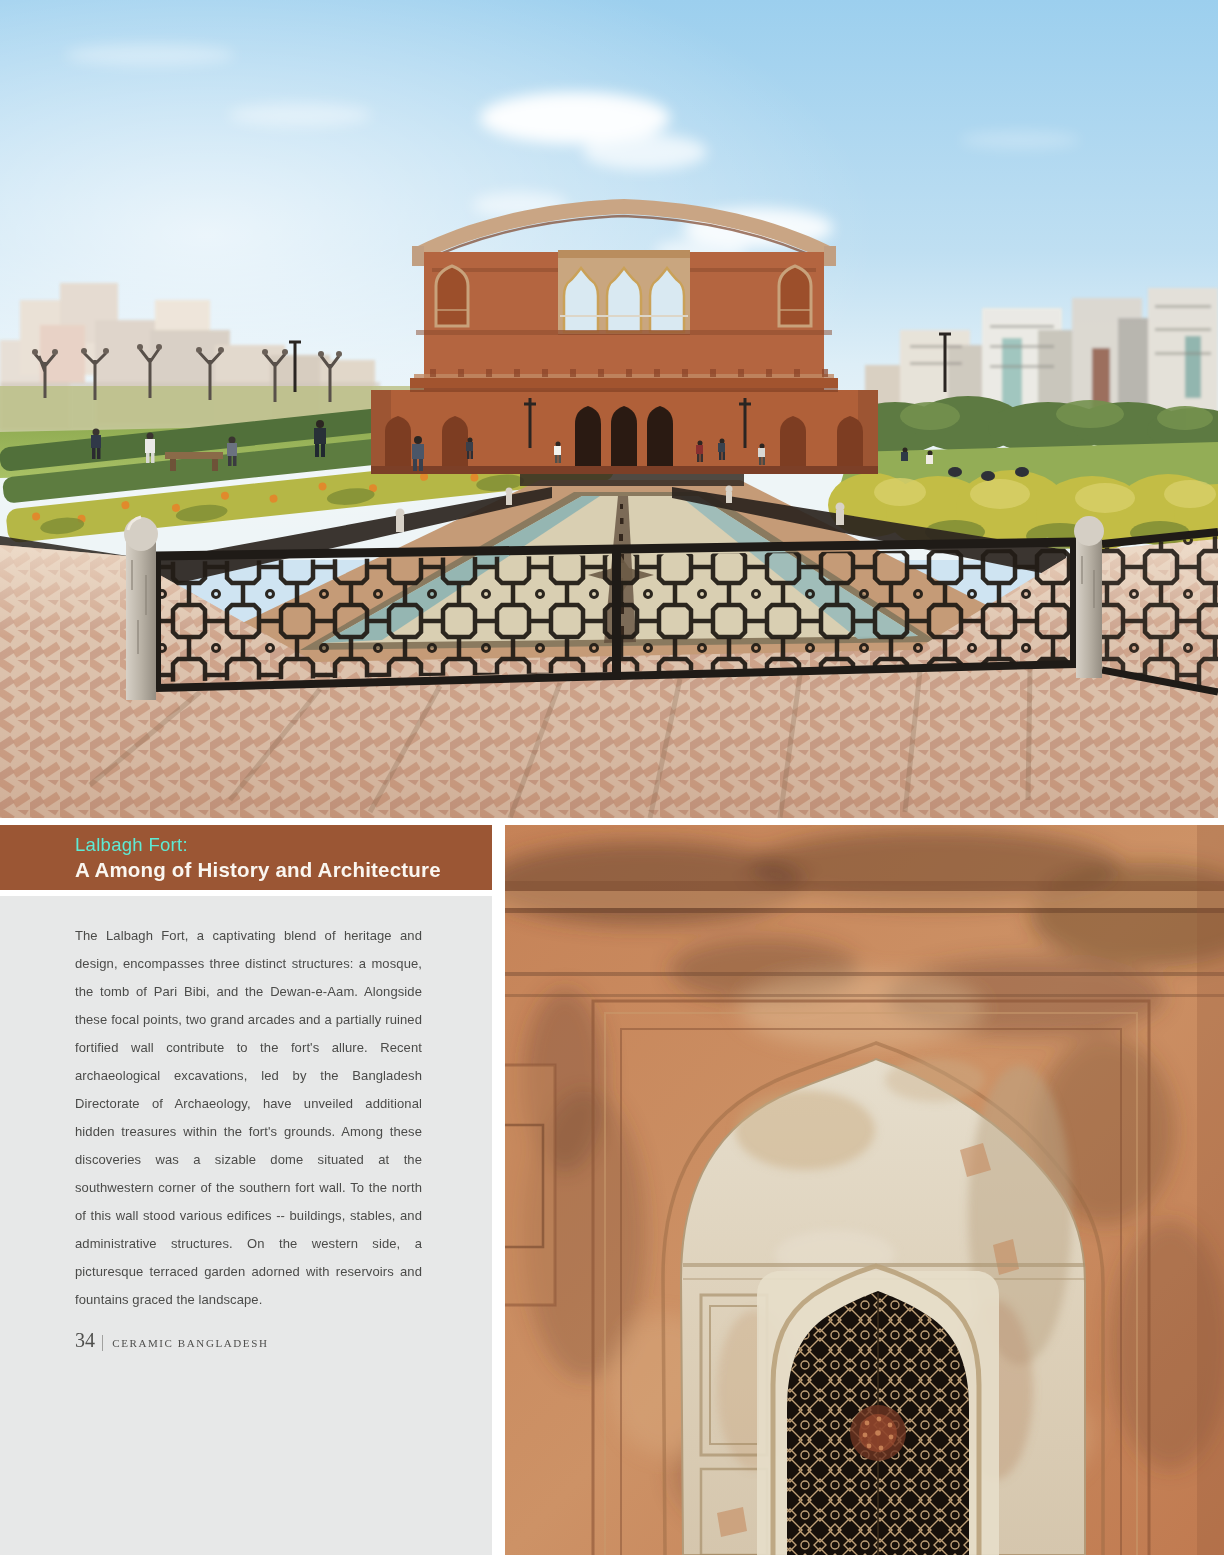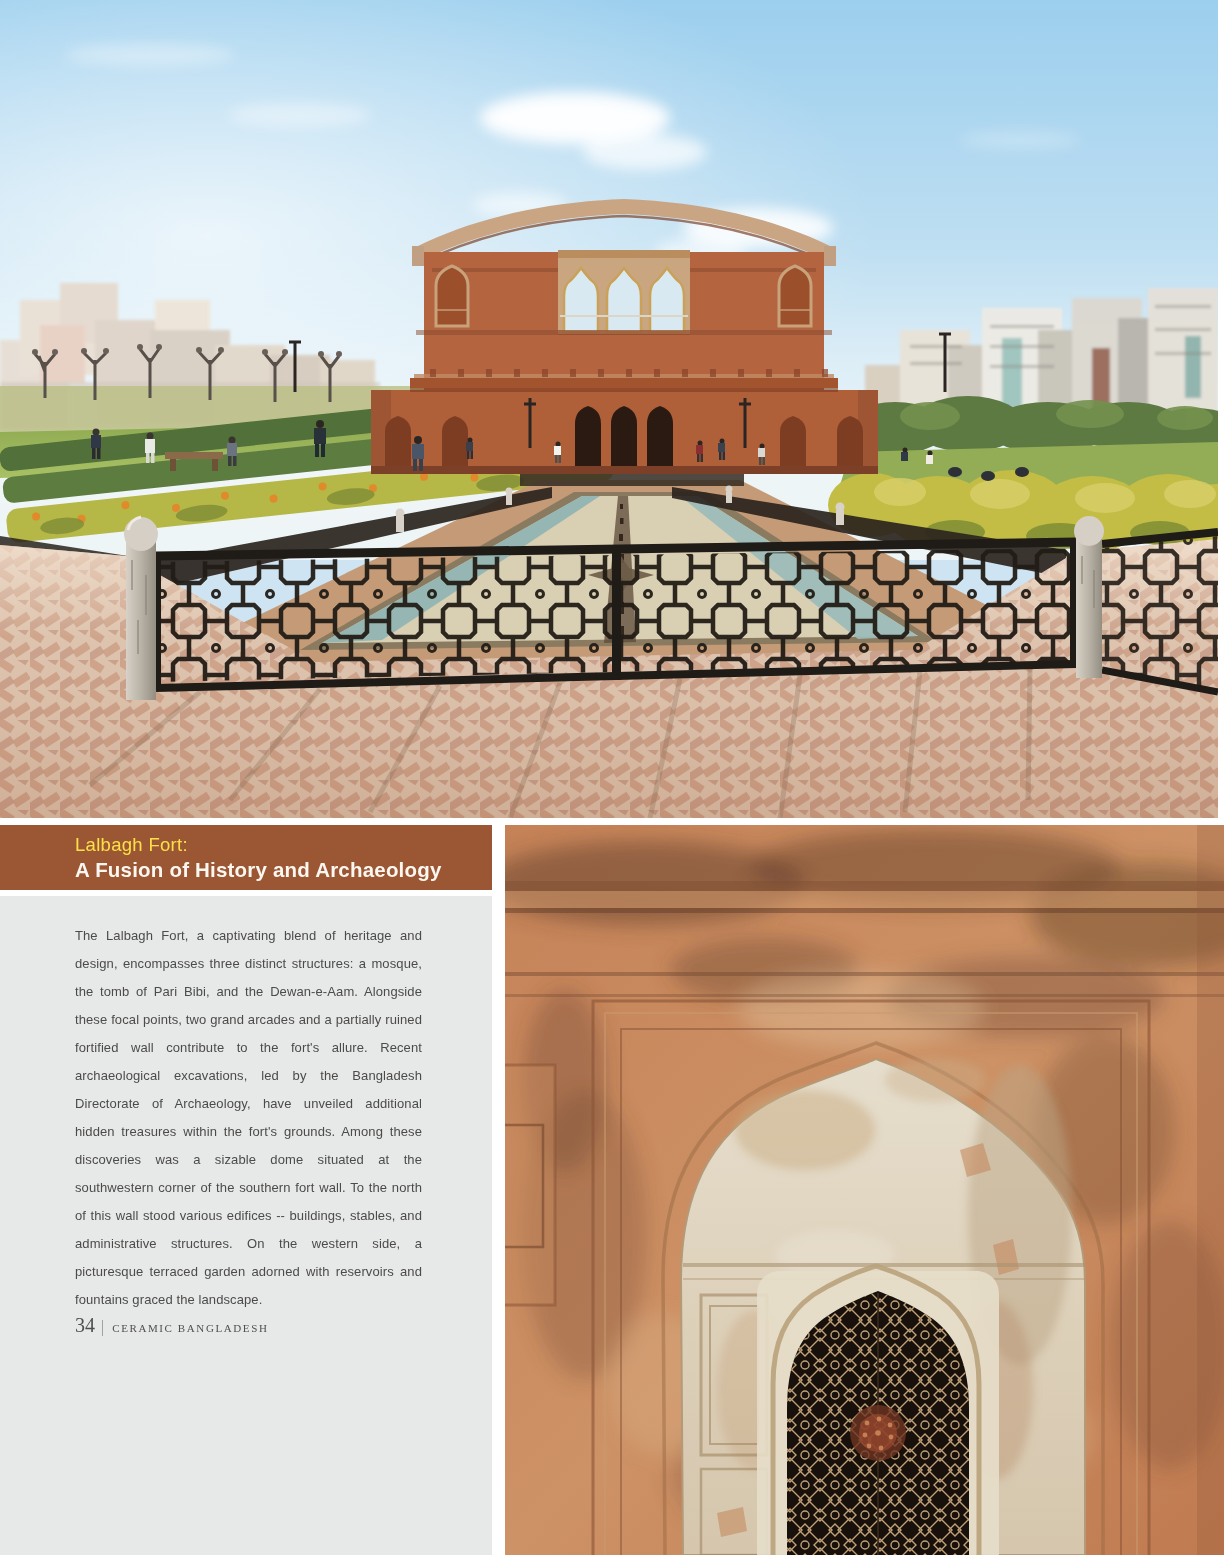--- a/index.html
+++ b/index.html
@@ -2,27 +2,27 @@
 <html><head>
 <meta charset="utf-8">
 <style>
   html,body{margin:0;padding:0;}
   body{width:1224px;height:1555px;position:relative;background:#ffffff;
        font-family:"Liberation Sans",sans-serif;overflow:hidden;}
   .hero{position:absolute;left:0;top:0;width:1218px;height:818px;overflow:hidden;background:#cfe4f2;}
   .hero svg{display:block;}
   .left-col{position:absolute;left:0;top:825px;width:492px;}
   .band{height:65px;background:#9b5634;box-sizing:border-box;padding:8px 0 0 75px;}
-  .kicker{font-size:18.5px;line-height:24px;color:#fde047;letter-spacing:.3px;}
+  .kicker{font-size:18.5px;line-height:24px;color:#5eead4;letter-spacing:.3px;}
   .title{font-size:20.5px;line-height:26px;color:#faf6f0;font-weight:bold;letter-spacing:.2px;}
   .panel{position:absolute;left:0;top:896px;width:492px;height:659px;background:#e7e8e8;
          box-sizing:border-box;padding:26px 0 0 75px;}
   .body-text{width:347px;font-size:13px;line-height:28px;color:#4b4b49;text-align:justify;
              letter-spacing:.1px;}
-  .footer{color:#4f4f4d;font-family:"Liberation Serif",serif;display:flex;align-items:baseline;}
+  .footer{margin-top:15px;color:#4f4f4d;font-family:"Liberation Serif",serif;display:flex;align-items:baseline;}
   .pg{font-size:20px;}
   .sep{color:#90908e;margin:0 8px 0 6px;font-size:16px;font-weight:normal;}
   .pub{font-size:11px;letter-spacing:1.6px;}
   .photo-right{position:absolute;left:505px;top:825px;width:719px;height:730px;overflow:hidden;background:#c8855b;}
   .photo-right svg{display:block;}
 </style>
 </head>
 <body>
 
 <div class="hero">
@@ -423,21 +423,21 @@
           <ellipse cx="988" cy="476" rx="7" ry="5"></ellipse>
     <ellipse cx="1022" cy="472" rx="7" ry="5"></ellipse>
   </g>
 </g>
 </svg>
 </div>
 
 <div class="left-col">
   <div class="band">
     <div class="kicker">Lalbagh Fort:</div>
-    <div class="title">A Fusion of History and Archaeology</div>
+    <div class="title">A Among of History and Architecture</div>
   </div>
 </div>
 
 <div class="panel">
   <p class="body-text" style="margin:0">The Lalbagh Fort, a captivating blend of heritage and design, encompasses three distinct structures: a mosque, the tomb of Pari Bibi, and the Dewan-e-Aam. Alongside these focal points, two grand arcades and a partially ruined fortified wall contribute to the fort's allure. Recent archaeological excavations, led by the Bangladesh Directorate of Archaeology, have unveiled additional hidden treasures within the fort's grounds. Among these discoveries was a sizable dome situated at the southwestern corner of the southern fort wall. To the north of this wall stood various edifices -- buildings, stables, and administrative structures. On the western side, a picturesque terraced garden adorned with reservoirs and fountains graced the landscape.</p>
   <div class="footer">
     <span class="pg">34</span>
     <span class="sep">|</span>
     <span class="pub">CERAMIC BANGLADESH</span>
   </div>

